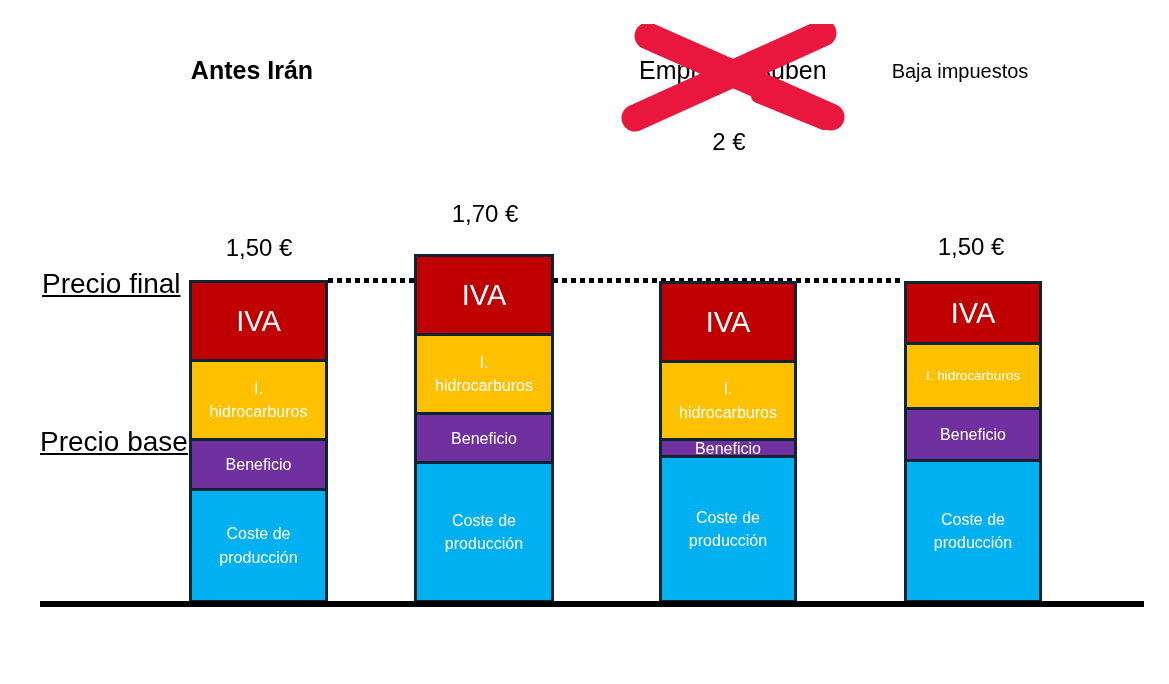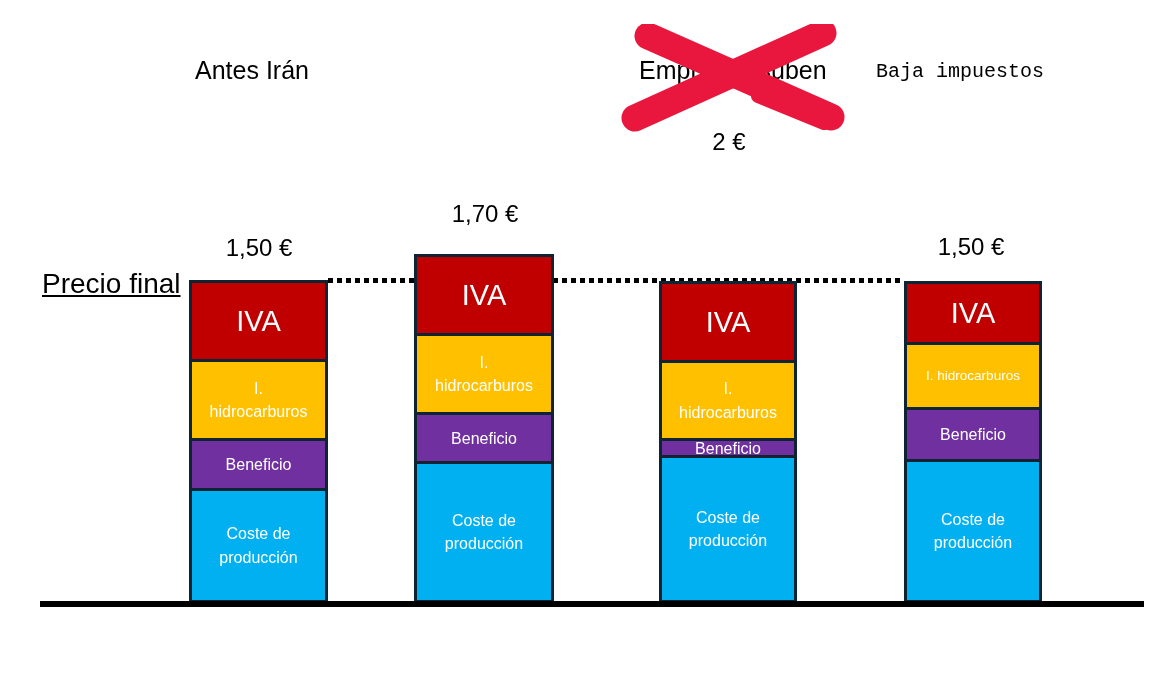--- a/index.html
+++ b/index.html
@@ -2,21 +2,21 @@
 <html><head>
 <meta charset="utf-8">
 <style>
   html,body{margin:0;padding:0;background:#ffffff;}
   #canvas{
     position:relative;width:1169px;height:684px;background:#ffffff;overflow:hidden;
     font-family:"Liberation Sans","DejaVu Sans",sans-serif;color:#000;
   }
   .abs{position:absolute;}
   .col-header{font-size:25px;text-align:center;white-space:nowrap;}
-  .col-header.small{font-size:20px;font-family:Liberation Mono, monospace;}
+  .col-header.small{font-size:20px;}
   .price-label{font-size:24px;text-align:center;white-space:nowrap;}
   .side-label{font-size:28px;white-space:nowrap;text-decoration:underline;}
   #dotted-line{height:5px;background:repeating-linear-gradient(90deg,#000 0 5px,transparent 5px 9px);z-index:1;}
   #baseline{height:6px;background:#000;z-index:3;}
   .bar{
     position:absolute;box-sizing:border-box;display:flex;flex-direction:column;
     border:3px solid #0e2433;z-index:2;background:#fff;
   }
   .seg{
     box-sizing:border-box;flex:0 0 auto;display:flex;align-items:center;justify-content:center;
@@ -28,38 +28,39 @@
   .seg[data-seg="hidrocarburos"].small{font-size:13.5px;line-height:1.2;}
   .seg[data-seg="beneficio"]{font-size:16px;line-height:17px;z-index:2;}
   .seg[data-seg="coste"]{font-size:16px;line-height:1.45;}
   #cross-svg{z-index:4;}
 </style>
 </head>
 <body>
 
 <div id="canvas">
 
-  <div class="abs col-header" style="left:162px;top:56px;width:180px;">Antes Irán</div>
+  <div class="abs col-header" style="left:162px;top:56px;width:180px;font-weight:bold;">Antes Irán</div>
   <div class="abs col-header" style="left:639px;top:56px;width:180px;">Empresas suben</div>
   <div class="abs col-header small" style="left:870px;top:60px;width:180px;">Baja impuestos</div>
 
   <svg id="cross-svg" class="abs" style="left:618px;top:24px;" width="232" height="108" viewBox="0 0 232 108" aria-hidden="true">
     <path d="M30 12 L213 93" stroke="#e9173d" stroke-width="27" stroke-linecap="round" fill="none"></path>
     <path d="M205 9 L17 94" stroke="#e9173d" stroke-width="27" stroke-linecap="round" fill="none"></path>
     <path d="M36 8 L96 36" stroke="#e9173d" stroke-width="14" stroke-linecap="round" fill="none"></path>
     <path d="M140 72 L206 99" stroke="#e9173d" stroke-width="14" stroke-linecap="round" fill="none"></path>
     <path d="M196 16 L130 48" stroke="#e9173d" stroke-width="13" stroke-linecap="round" fill="none"></path>
   </svg>
 
   <div class="abs price-label" style="left:189px;top:234px;width:140px;">1,50 €</div>
   <div class="abs price-label" style="left:415px;top:200px;width:140px;">1,70 €</div>
   <div class="abs price-label" style="left:659px;top:128px;width:140px;">2 €</div>
   <div class="abs price-label" style="left:901px;top:233px;width:140px;">1,50 €</div>
 
   <div class="abs side-label" style="left:42px;top:268px;">Precio final</div>
+  <div class="abs side-label" style="left:40px;top:426px;">Precio base</div>
 
   <div id="dotted-line" class="abs" style="left: 328px; top: 278px; width: 576px; background: repeating-linear-gradient(90deg, rgb(0, 0, 0) 0px, rgb(0, 0, 0) 5px, transparent 5px, transparent 9px);"></div>
 
   <div id="baseline" class="abs" style="left: 40px; top: 601px; width: 1104px; background: rgb(0, 0, 0);"></div>
 
   <div id="bars-layer">
       <div class="bar" style="left: 189px; top: 280px; width: 139px; height: 323px; border-color: rgb(14, 36, 51);">
         <div class="seg" data-seg="iva" style="background: rgb(192, 0, 0); height: 76px;">
           <span>IVA</span>
         </div>

